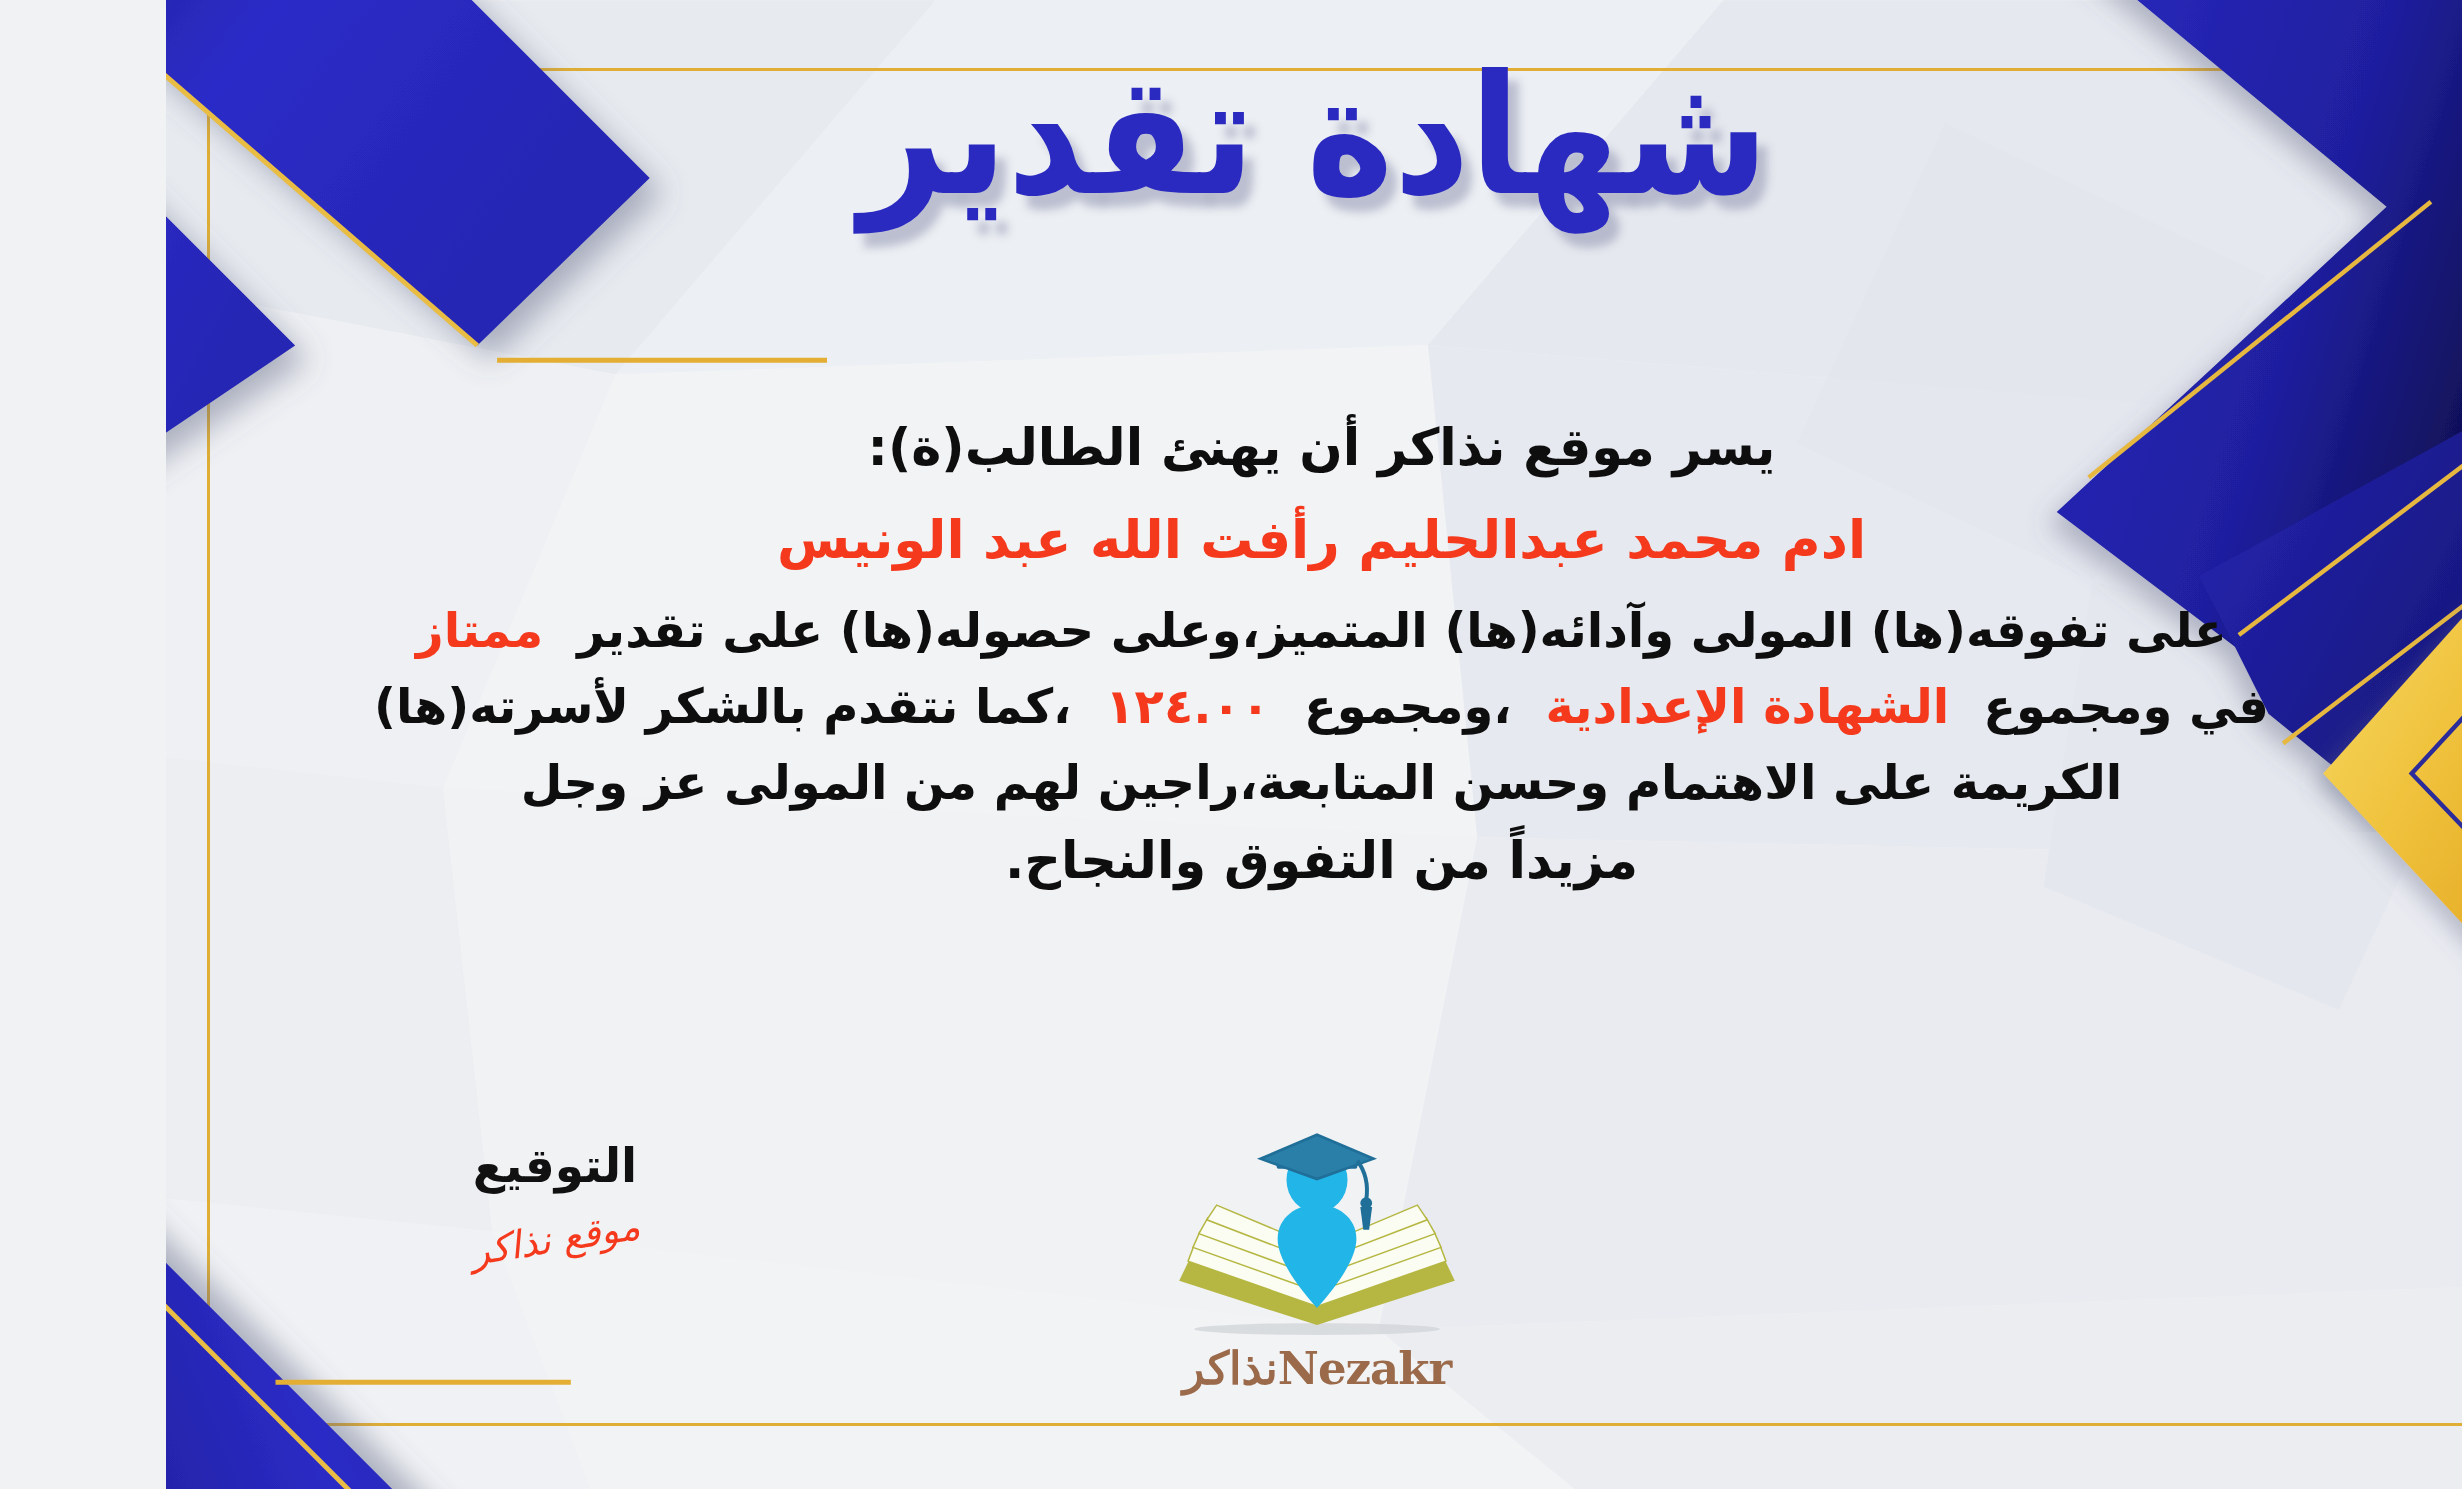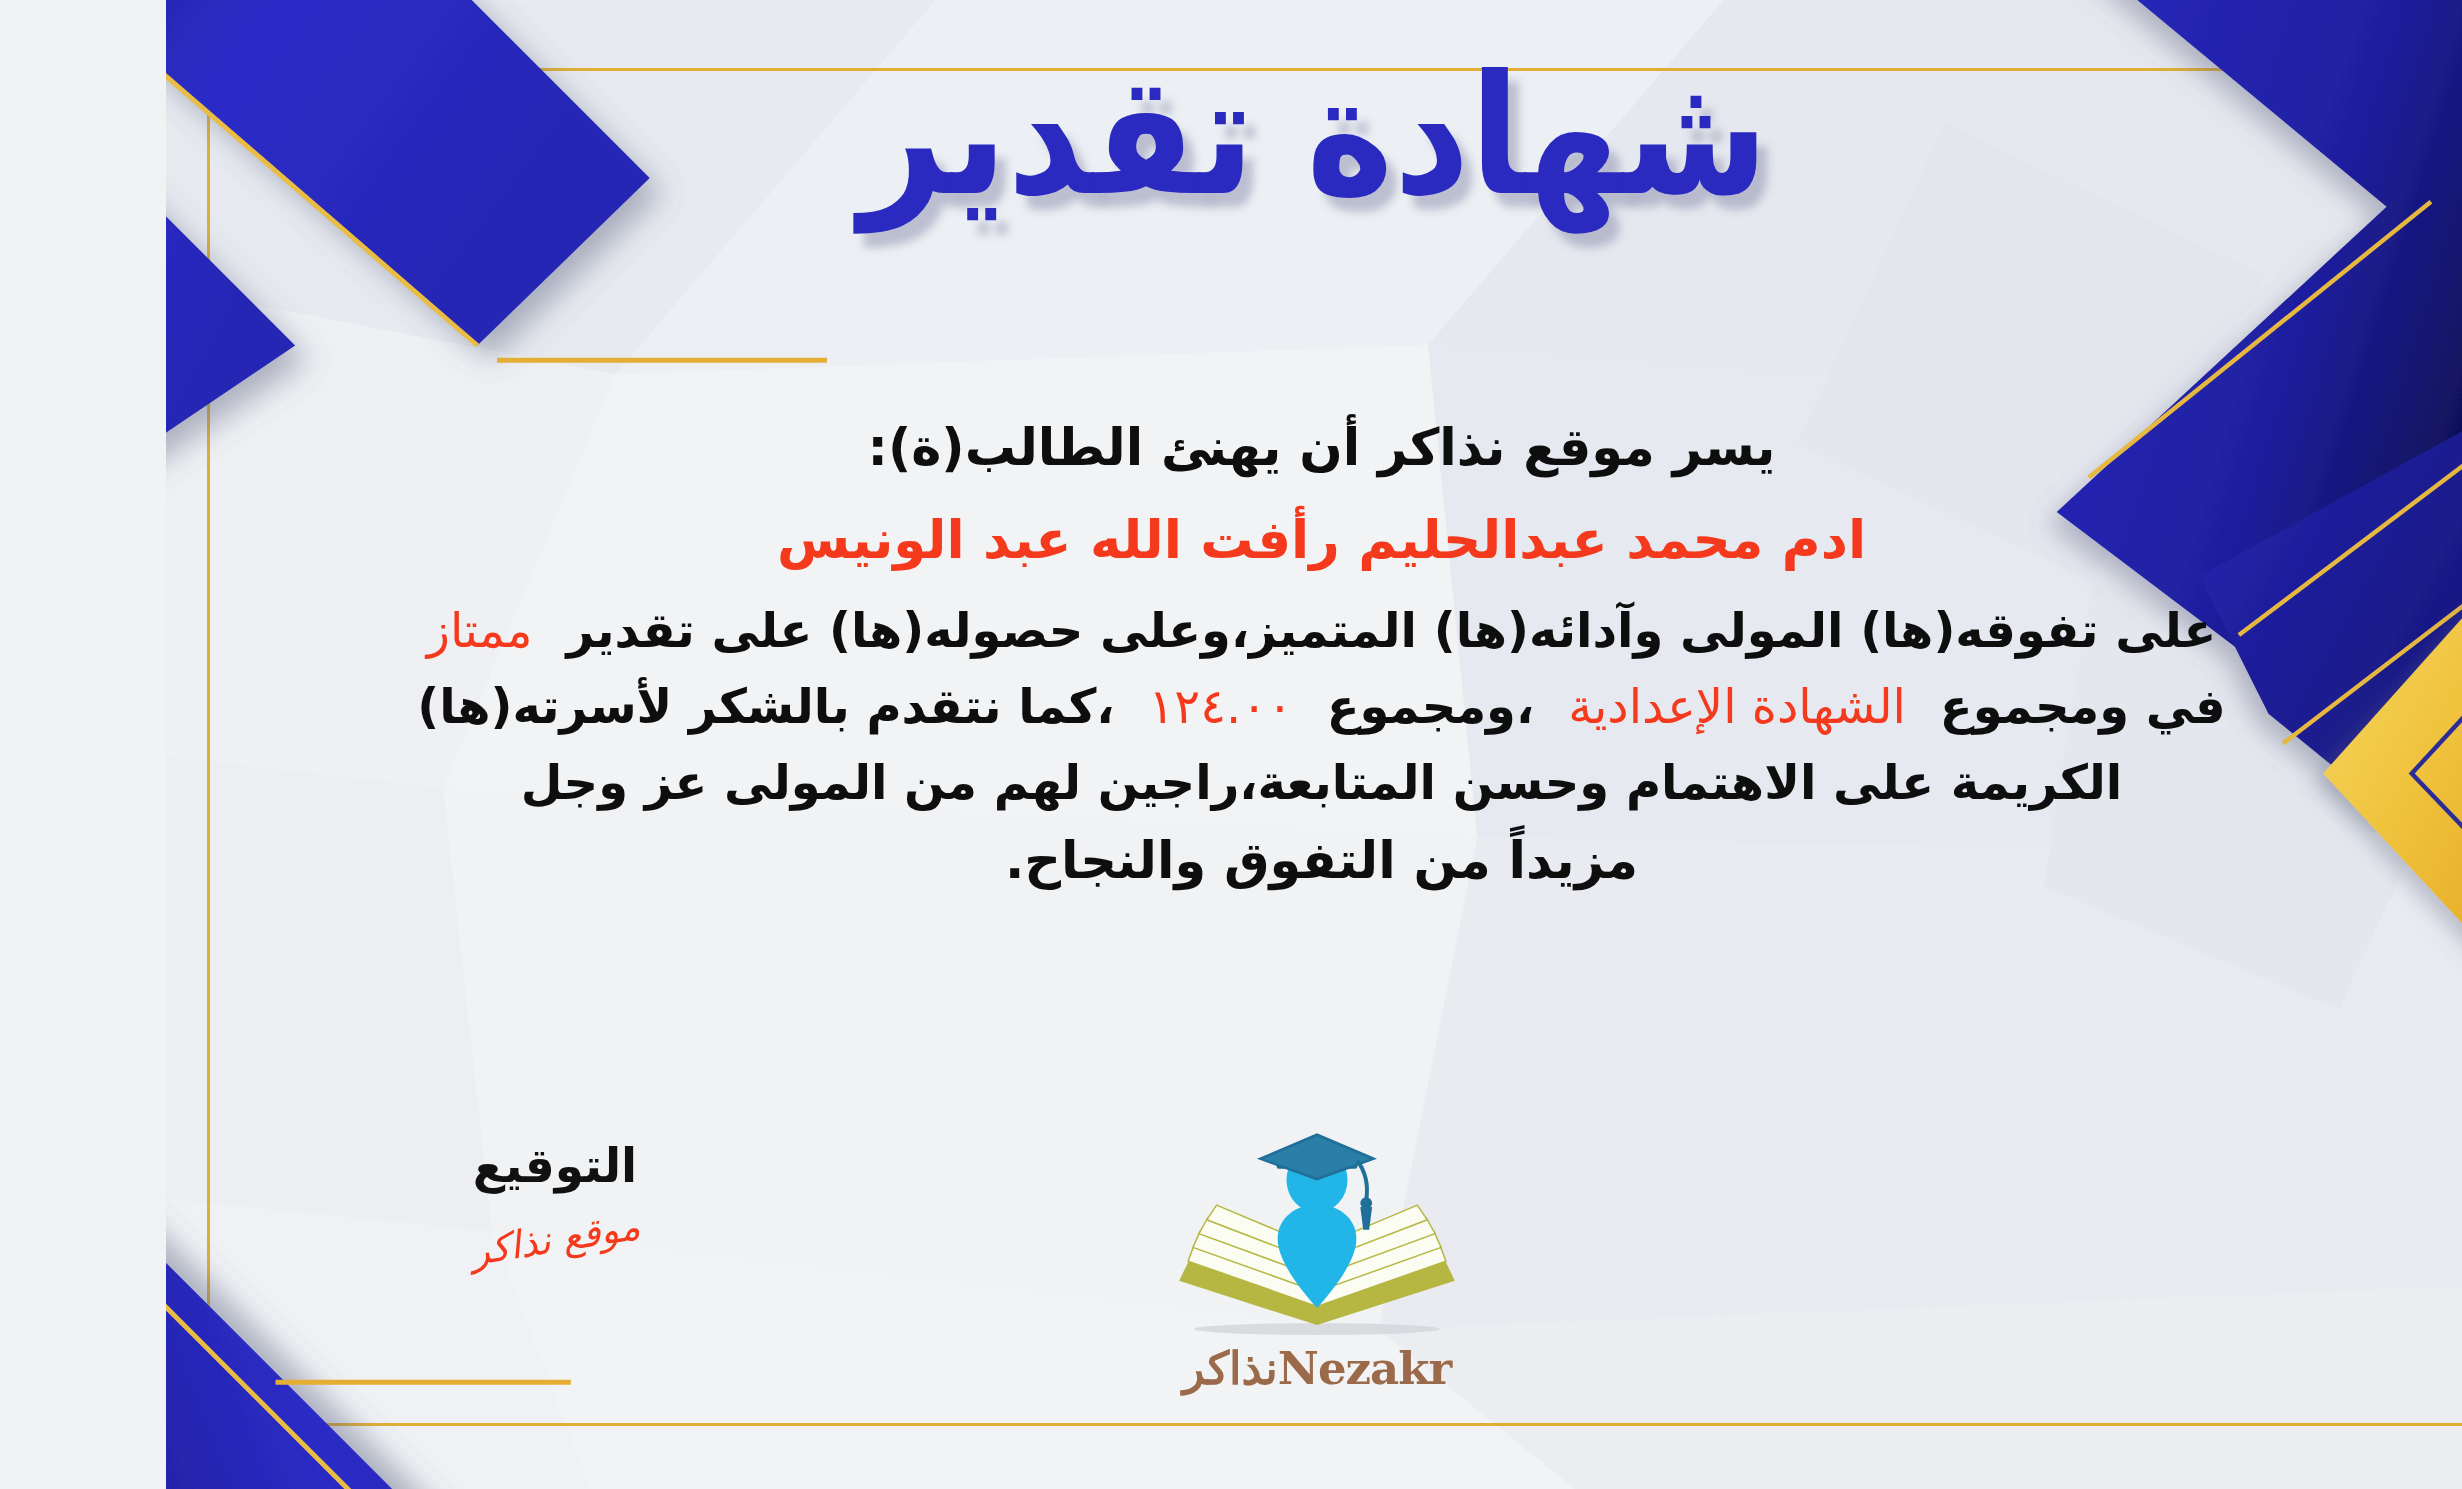--- a/index.html
+++ b/index.html
@@ -64,21 +64,21 @@
     white-space:nowrap;
   }
   .bline.wide{font-size:48px;}
   #greeting{margin-bottom:13.8px;}
   #student-name{
     color:#f5391d;
     font-size:53px;
     font-weight:700;
     margin:4.9px 0 12.8px 0;
   }
-  .hl{color:#f5391d;font-weight:400;}
+  .hl{color:#f5391d;font-weight:700;}
   .gap{display:inline-block;width:34px;}
   #para{margin-top:2px;}
   #para .bline{margin:3px 0;}
   #line6{margin-top:3.9px;}
 
   
   #signature-block{
     position:absolute;
     right:1935px;   
     left:364px;

